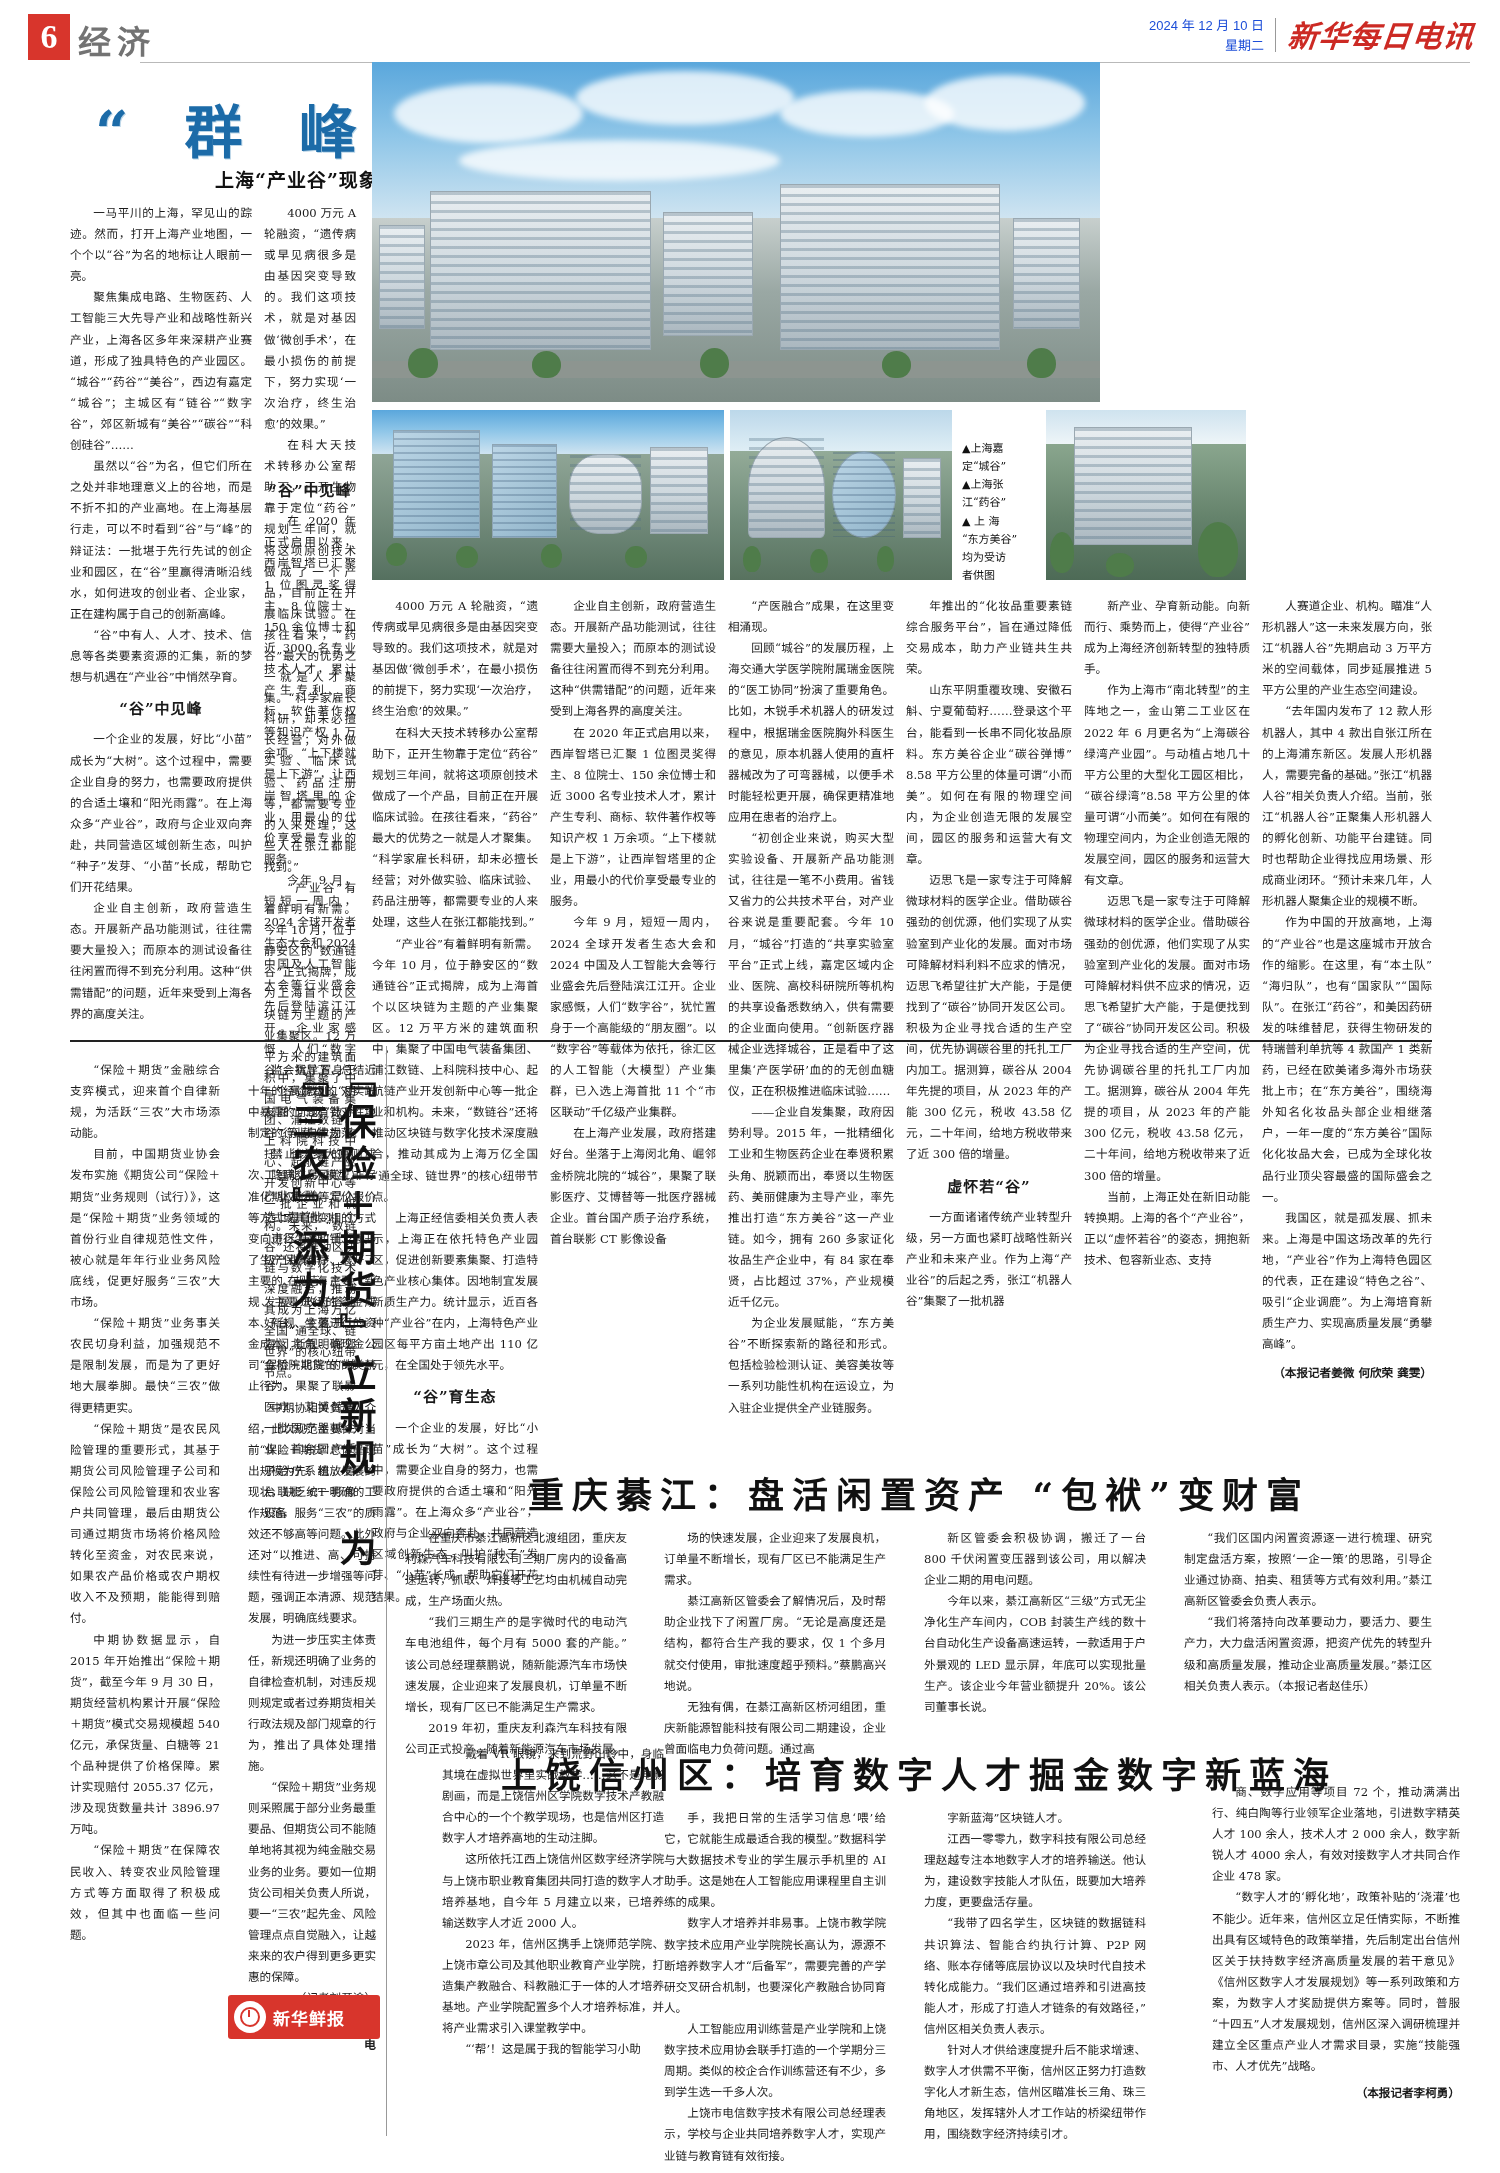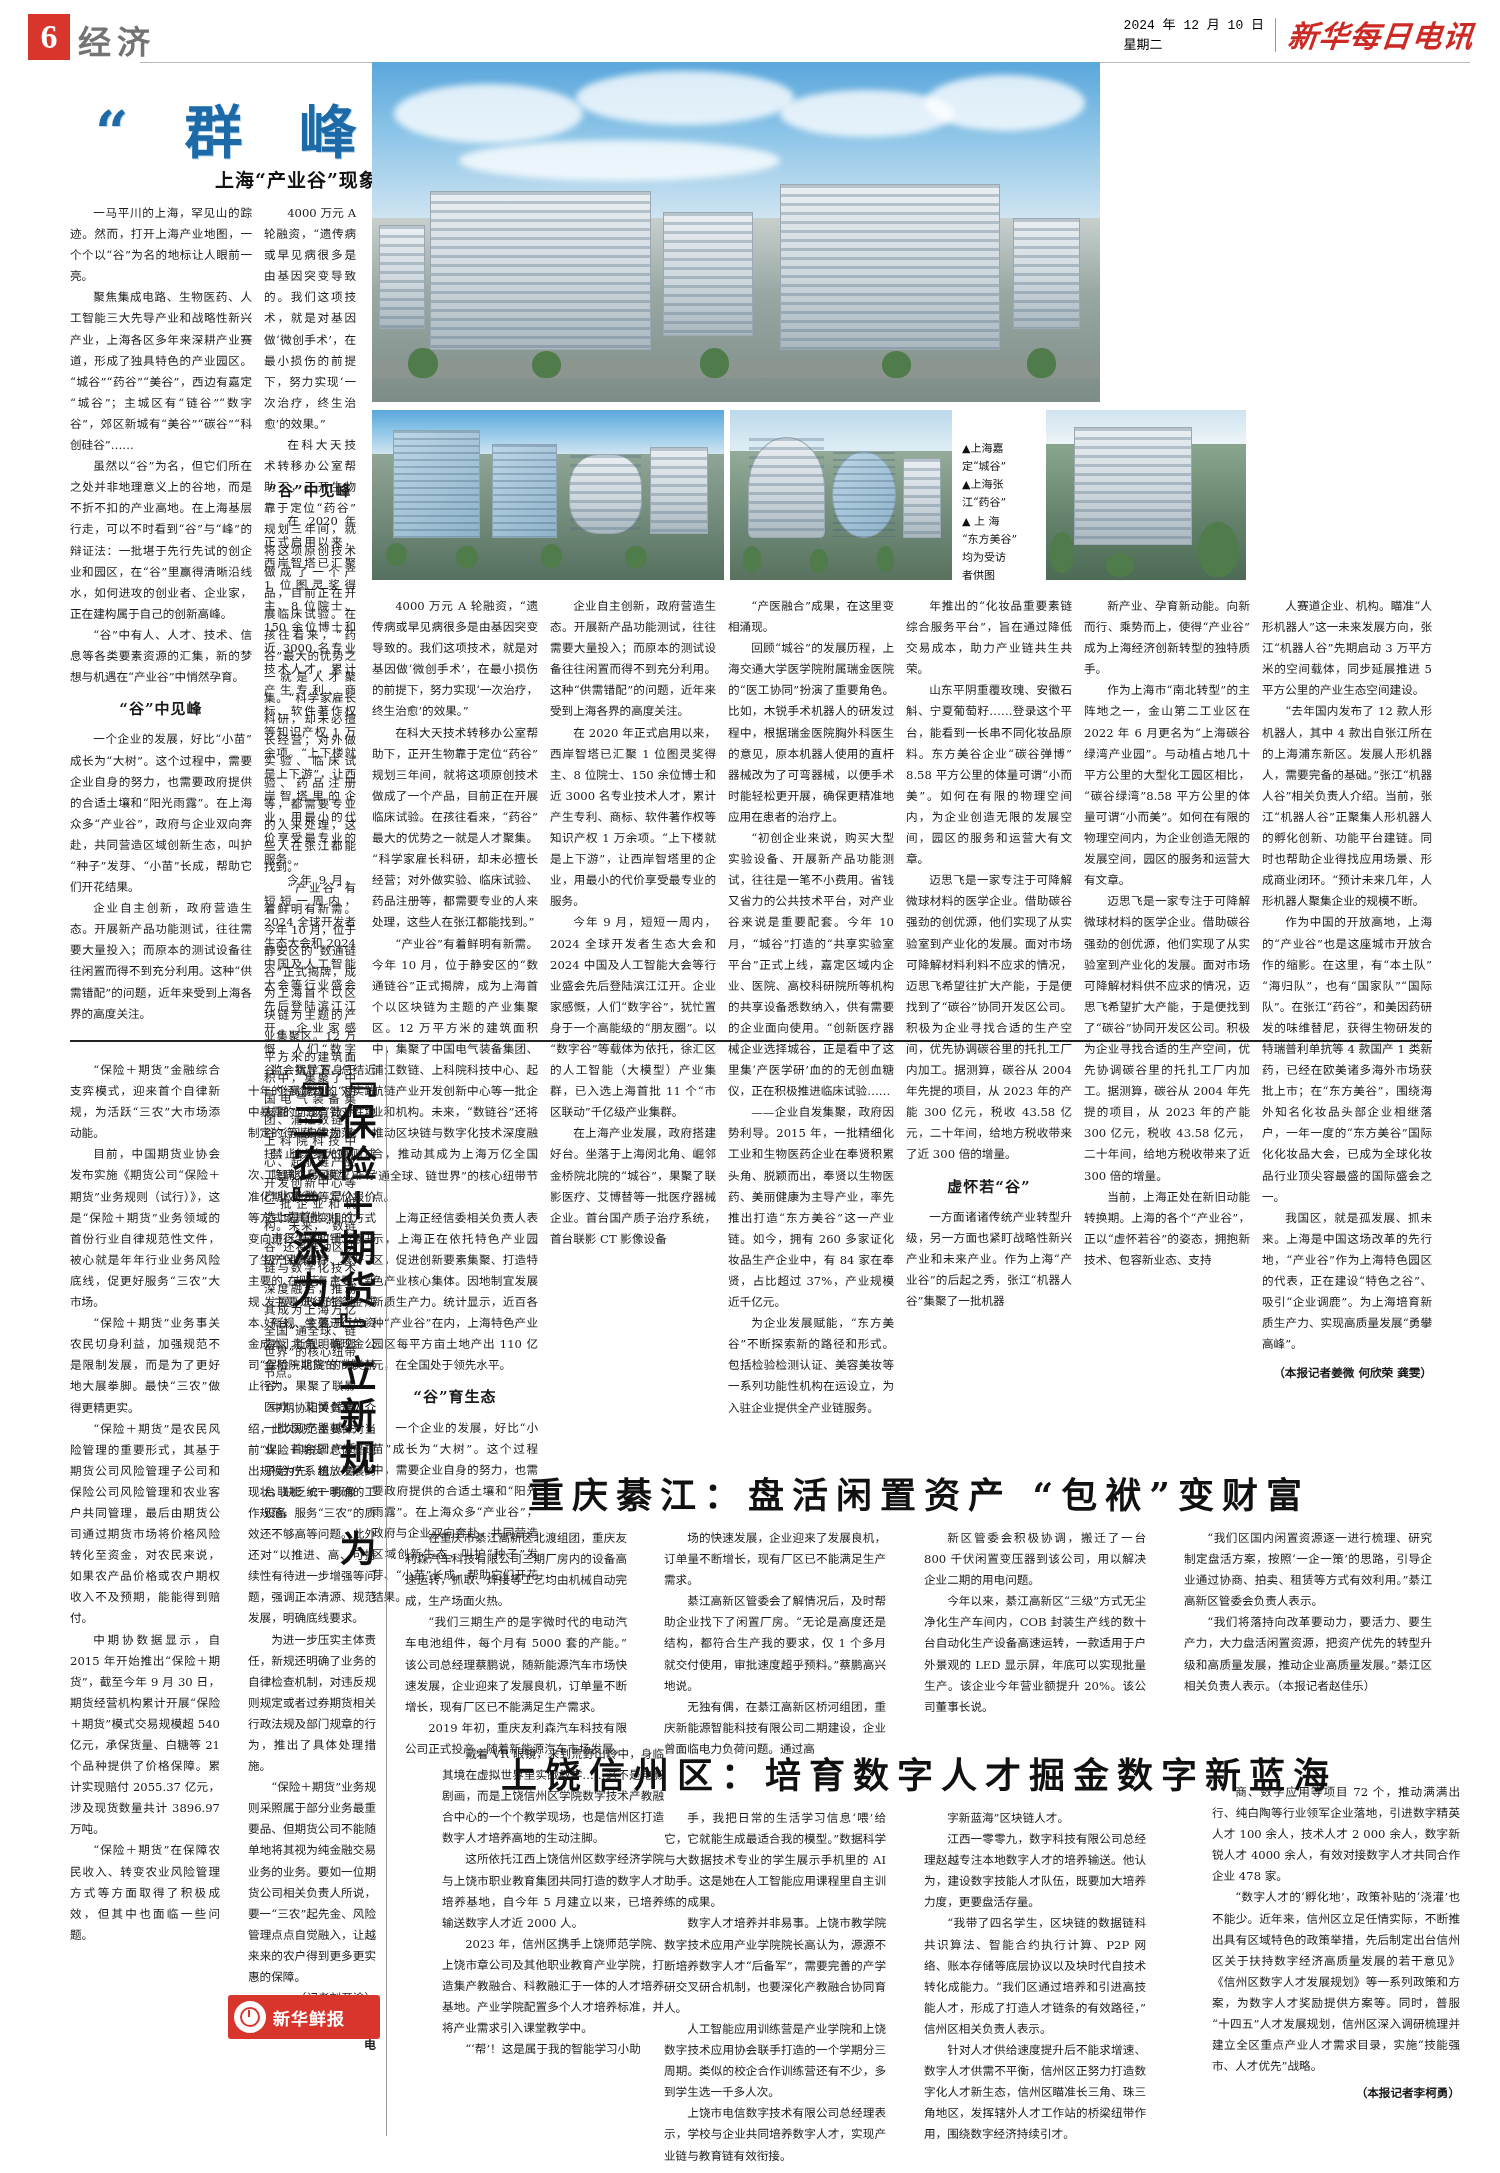--- a/index.html
+++ b/index.html
@@ -25,23 +25,23 @@
   }
   .mh-section{
     position:absolute;left:78px;top:16px;
     color:#737373;font-size:33px;font-weight:bold;letter-spacing:6px;
     font-family:"DejaVu Serif",serif;
   }
   .mh-rule{
     position:absolute;left:140px;top:62px;width:1330px;height:1px;background:#b9b9b9;
   }
   .mh-date{
-    position:absolute;right:236px;top:16px;text-align:left;
-    font-family:Liberation Mono, monospace;
-    font-size:13px;color:#000000;line-height:1.5;
+    position:absolute;right:236px;top:16px;text-align:right;
+    font-family:Liberation Sans, sans-serif;
+    font-size:13px;color:#1d4ed8;line-height:1.5;
   }
   .mh-divider{position:absolute;right:224px;top:18px;width:1px;height:34px;background:#999;}
   .mh-logo{
     position:absolute;right:26px;top:12px;
     color:#cc2a24;font-size:30px;font-weight:bold;letter-spacing:1px;
     font-family:"DejaVu Serif",serif;font-style:italic;
     transform:skewX(-6deg);
   }
 
   

